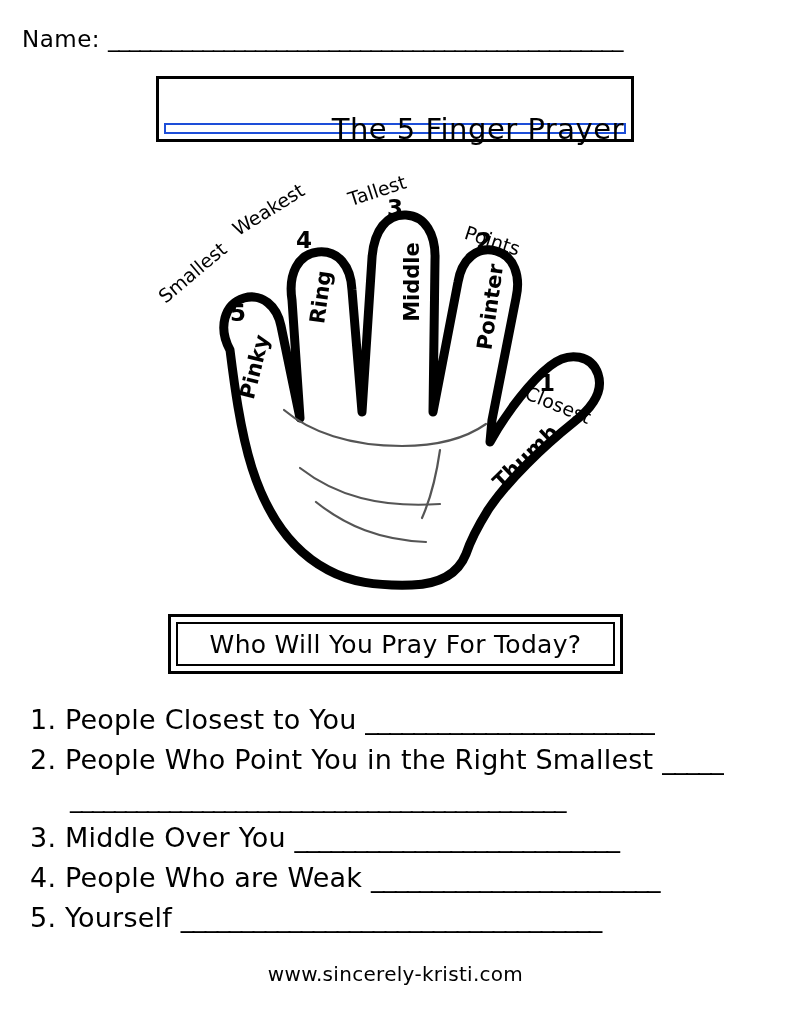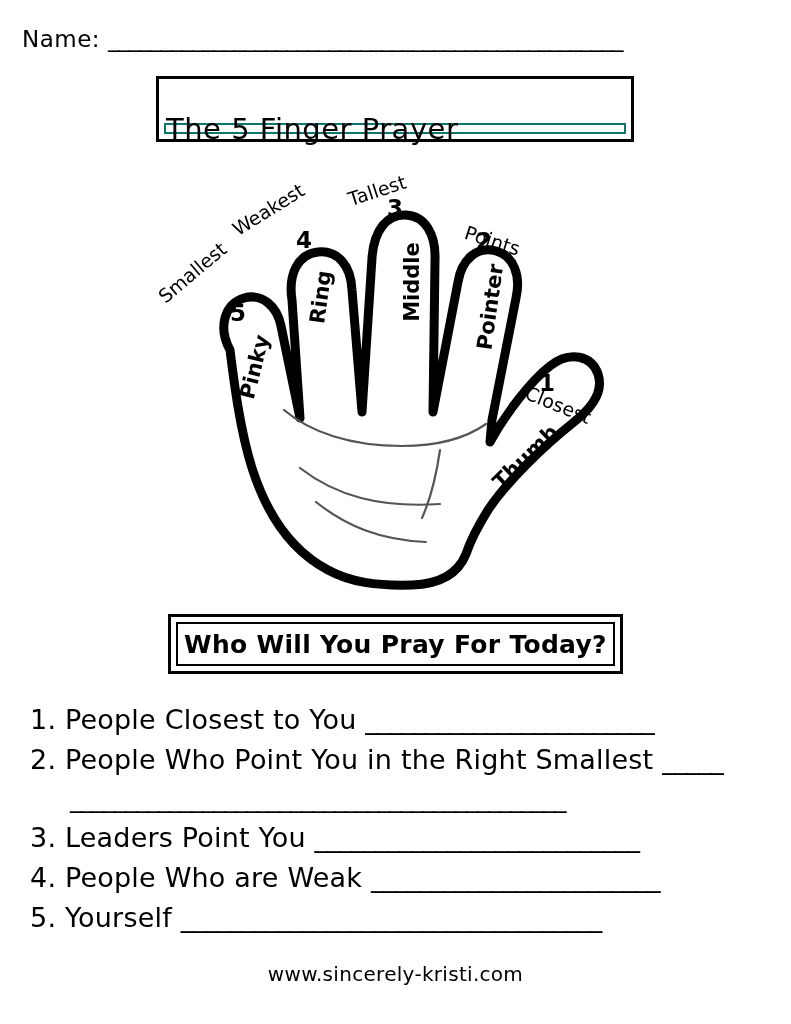--- a/index.html
+++ b/index.html
@@ -45,25 +45,25 @@
     top: 76px;
     left: 156px;
     width: 478px;
     height: 66px;
     border: 3px solid #000;
     box-sizing: border-box;
   }
   .title-box-inner {
     position: absolute;
     inset: 5px;
-    border: 2px solid #0f766e;
+    border: 2px solid #1d4ed8;
     box-sizing: border-box;
     display: flex;
     align-items: center;
-    justify-content: flex-start;
+    justify-content: flex-end;
     margin-top: 39px;
   }
   .title-text {
     font-size: 29px;
     letter-spacing: 0.5px;
   }
 
   
   .hand-wrap {
     position: absolute;
@@ -125,21 +125,20 @@
     inset: 5px;
     border: 2px solid #000;
     box-sizing: border-box;
     display: flex;
     align-items: center;
     justify-content: center;
   }
   .question-text {
     font-size: 25px;
     letter-spacing: 0.3px;
-    font-weight: bold;
   }
 
   
   .list {
     position: absolute;
     top: 700px;
     left: 30px;
     width: 731px;
   }
   .list-item {
@@ -260,21 +259,21 @@
 
     <div class="list-item">
       <span>2.</span>
       <span>People Who Point You in the Right Smallest </span>
       <span class="rule">_____</span>
     </div>
     <div class="cont-line">_____________________________________________</div>
 
     <div class="list-item">
       <span>3.</span>
-      <span>Leaders Point You</span>
+      <span>Middle Over You</span>
       <span class="rule">___________________________</span>
     </div>
 
     <div class="list-item">
       <span>4.</span>
       <span>People Who are Weak</span>
       <span class="rule">________________________</span>
     </div>
 
     <div class="list-item">

